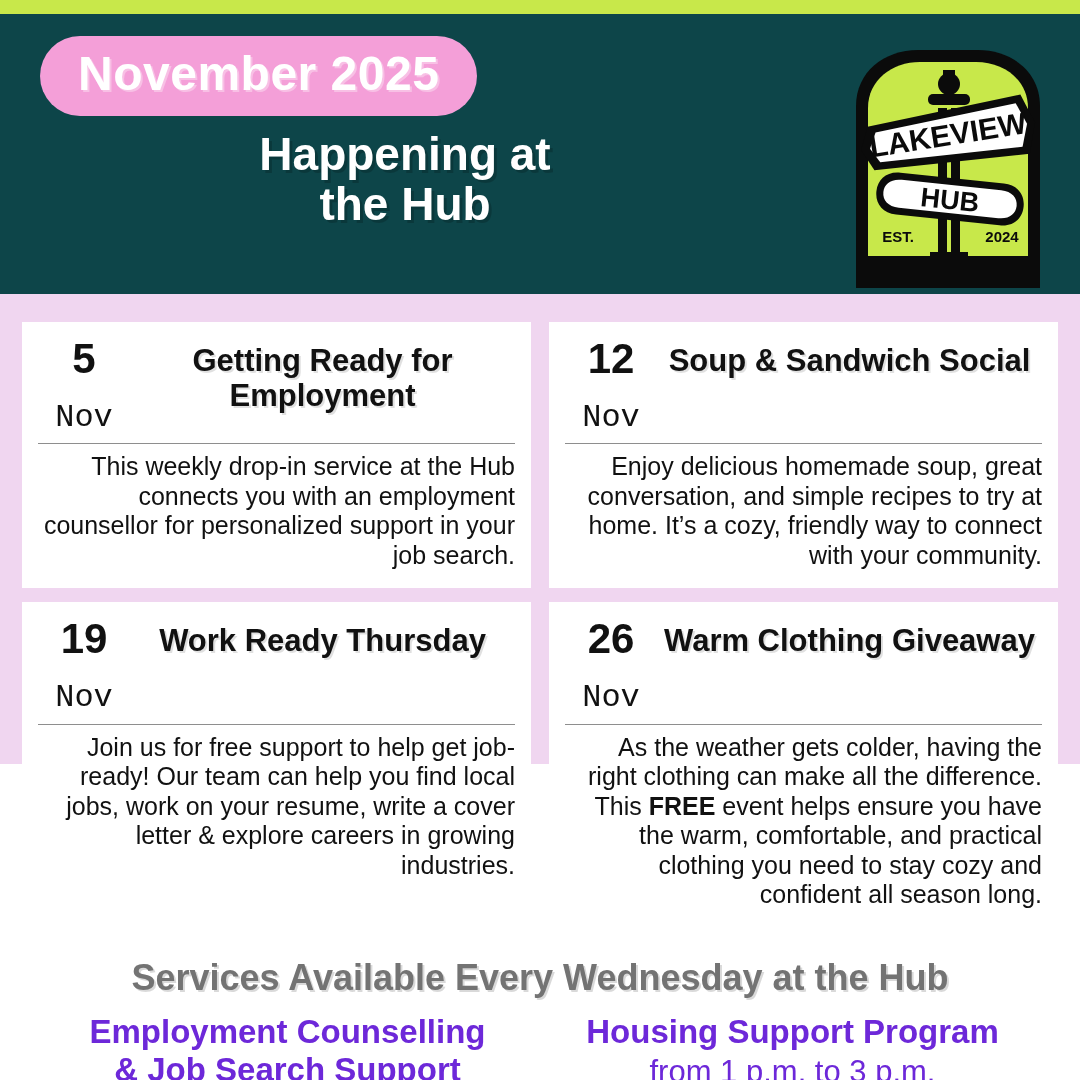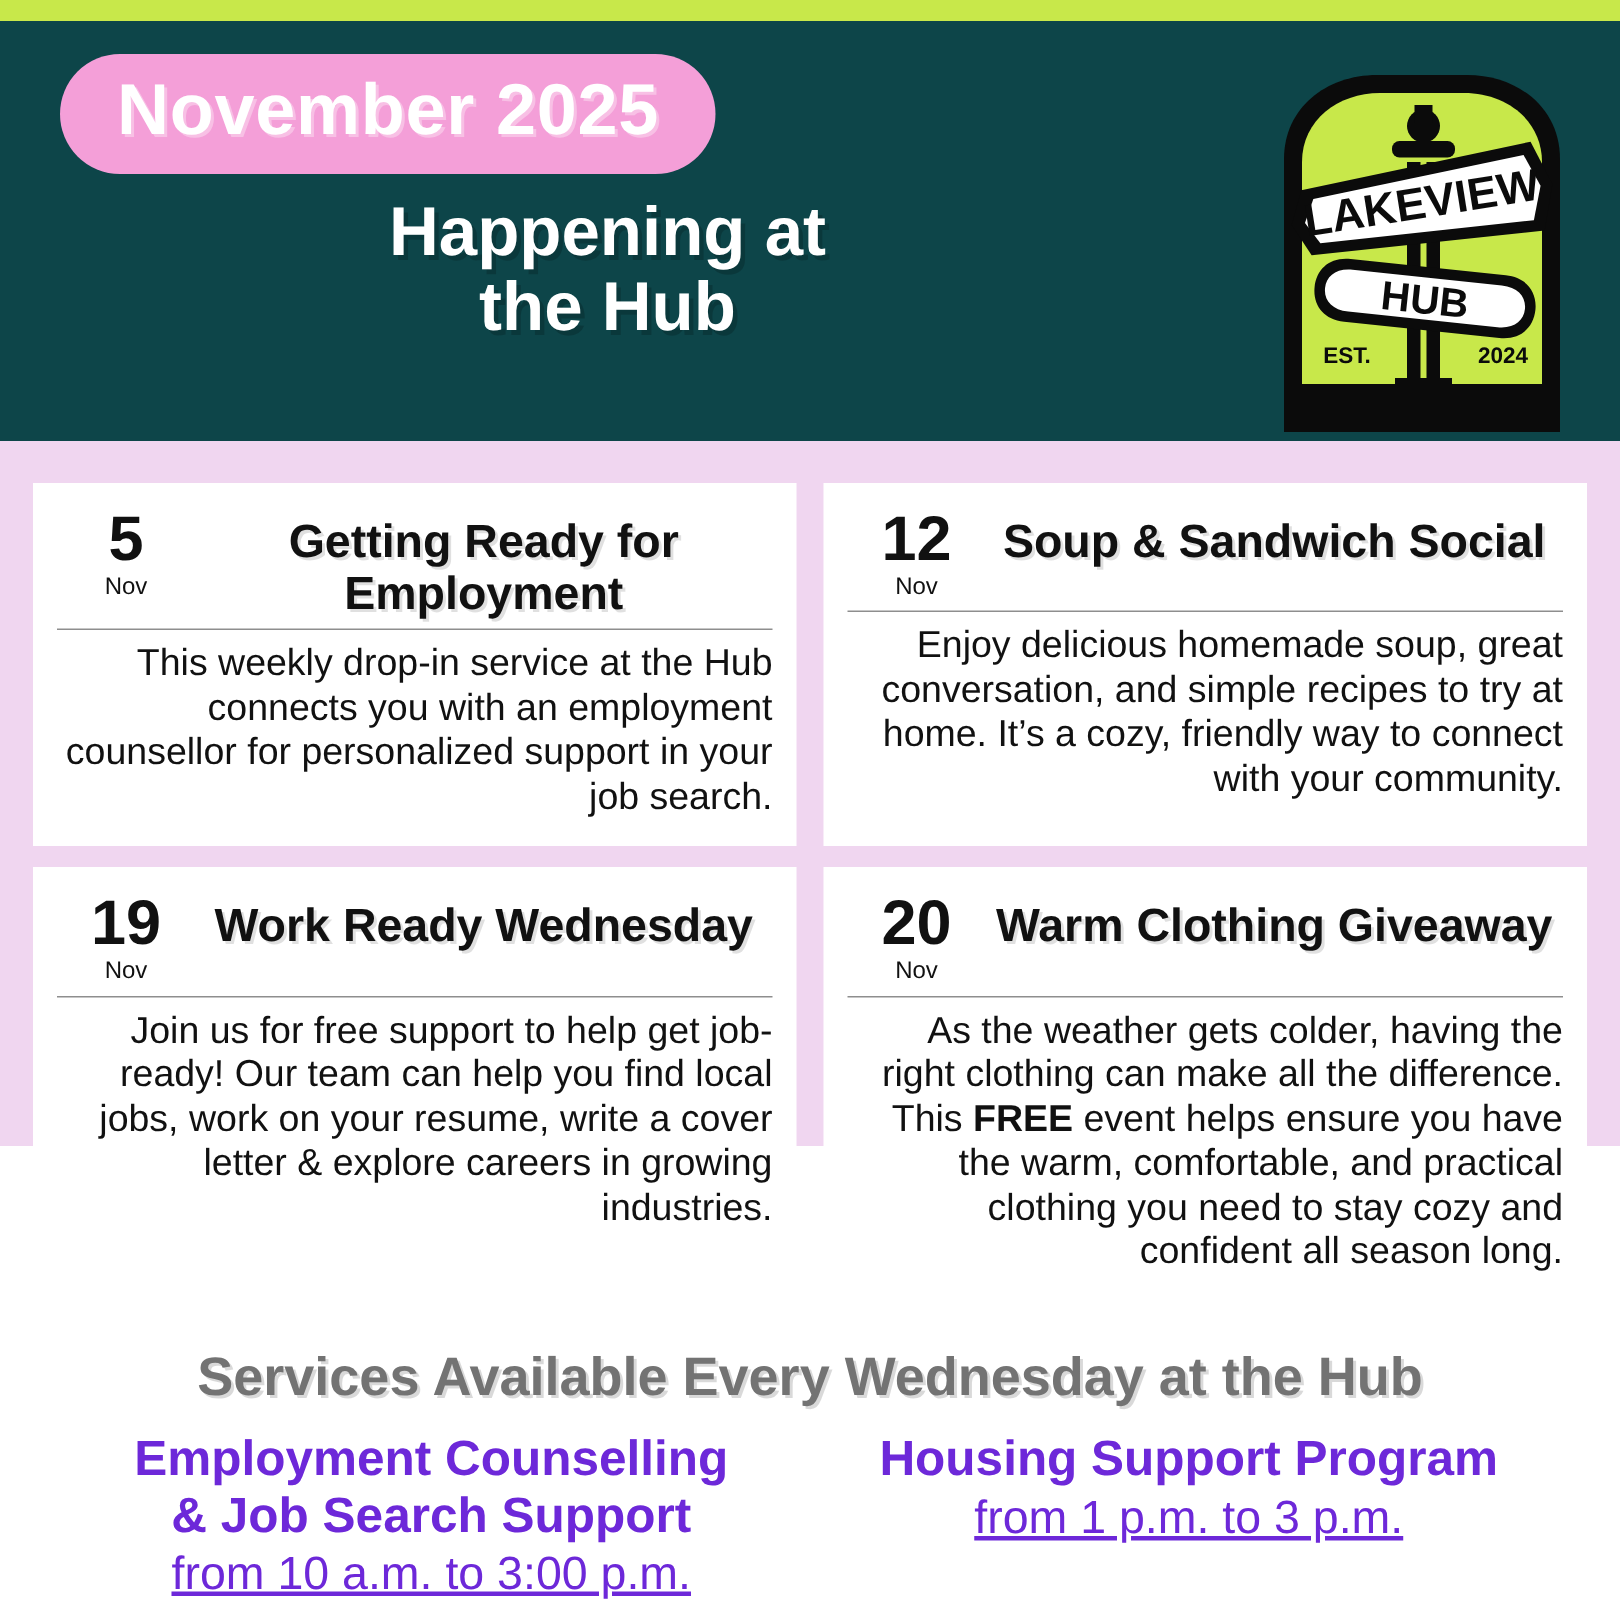--- a/index.html
+++ b/index.html
@@ -90,23 +90,24 @@
     flex: 0 0 92px;
     text-align: center;
     color: #111111;
   }
   .event-day {
     font-size: 42px;
     font-weight: bold;
     line-height: 1;
   }
   .event-mon {
-    font-size: 16px;
+    font-size: 32px;
     line-height: 1.2;
-    margin-top: 2px;
+    margin-top: 19px;
+    font-family: Liberation Mono, monospace;
   }
   .event-title {
     flex: 1 1 auto;
     font-size: 31px;
     font-weight: bold;
     color: #111111;
     text-align: center;
     line-height: 1.12;
     padding-top: 6px;
     text-shadow: 2px 2px 0 rgba(0,0,0,0.12);
@@ -229,29 +230,29 @@
       </div>
       <div class="event-body">Enjoy delicious homemade soup, great conversation, and simple recipes to try at home.  It’s a cozy, friendly way to connect with your community.</div>
     </div>
 
     <div class="event-card">
       <div class="event-head">
         <div class="event-date">
           <div class="event-day">19</div>
           <div class="event-mon">Nov</div>
         </div>
-        <div class="event-title">Work Ready Wednesday</div>
+        <div class="event-title">Work Ready Thursday</div>
       </div>
       <div class="event-body">Join us for free support to help get job-ready! Our team can help you find local jobs, work on your resume, write a cover letter &amp; explore careers in growing industries.</div>
     </div>
 
     <div class="event-card">
       <div class="event-head">
         <div class="event-date">
-          <div class="event-day">20</div>
+          <div class="event-day">26</div>
           <div class="event-mon">Nov</div>
         </div>
         <div class="event-title">Warm Clothing Giveaway</div>
       </div>
       <div class="event-body"><span>As the weather gets colder, having the right clothing can make all the difference. This </span><b>FREE</b><span> event helps ensure you have the warm, comfortable, and practical clothing you need to stay cozy and confident all season long.</span></div>
     </div>
 
   </div>
 
   <div class="services">

